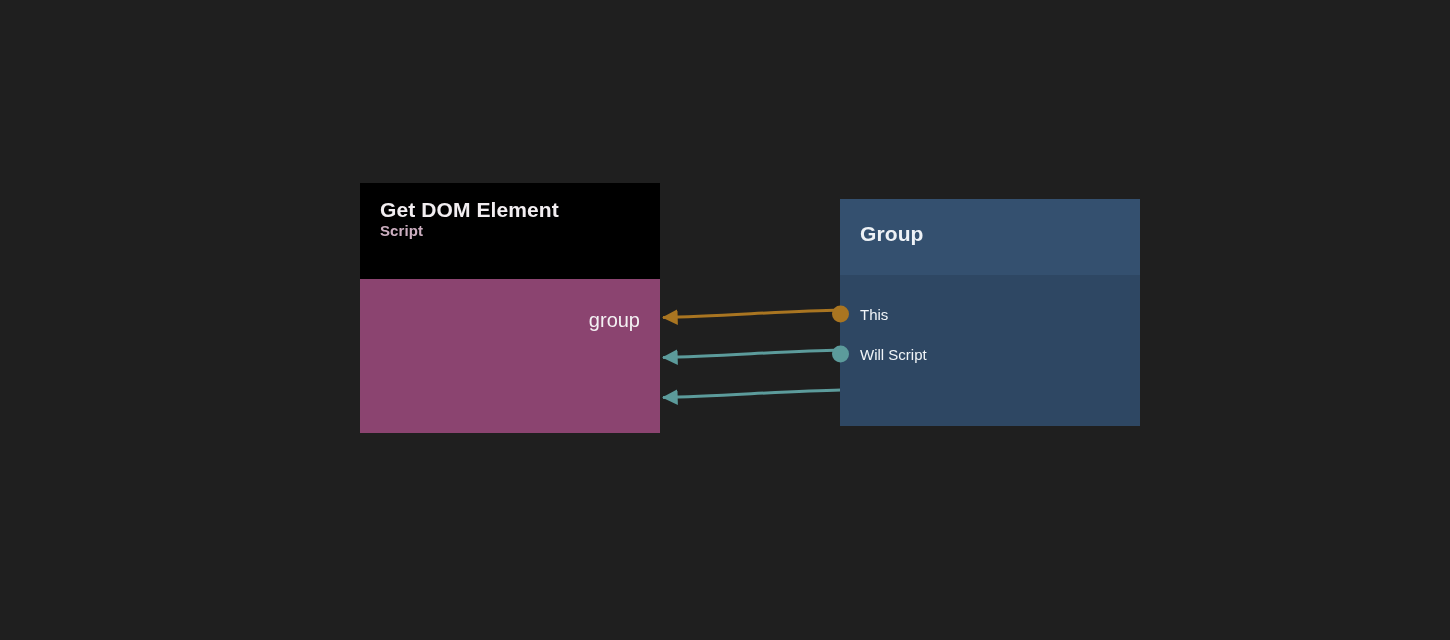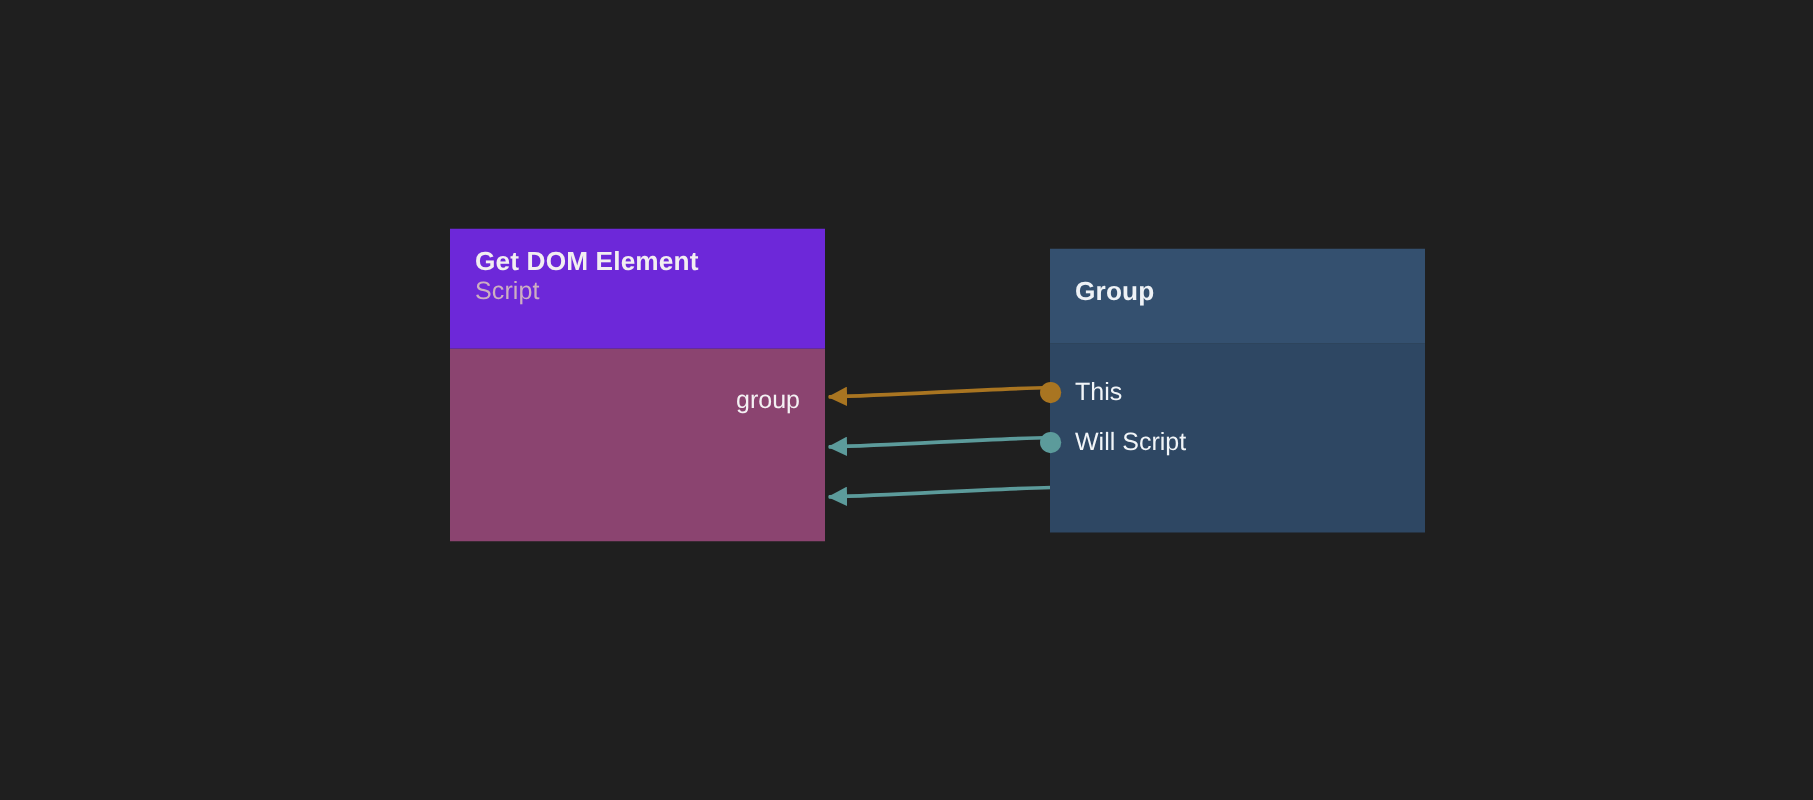--- a/index.html
+++ b/index.html
@@ -35,40 +35,40 @@
     padding: 14px 20px 12px 20px;
   }
   .node-title {
     font-size: 21px;
     font-weight: bold;
     color: #f2eef1;
     line-height: 1.2;
     letter-spacing: 0.1px;
   }
   .node-subtitle {
-    font-size: 20px;
-    font-weight: normal;
+    font-size: 15px;
+    font-weight: bold;
     color: #cdafc1;
     line-height: 1.15;
     letter-spacing: 0.1px;
   }
   .node-body {
     box-sizing: border-box;
     position: relative;
   }
 
   
   #node-get-dom-element {
     left: 360px;
     top: 183px;
     width: 300px;
     height: 250px;
   }
   #node-get-dom-element .node-header {
-    background: #6d28d9;
+    background: #000000;
     height: 96px;
   }
   #node-get-dom-element .node-body {
     background: #8b4470;
     height: 154px;
     padding-top: 21px;
   }
   .port-row-out {
     display: flex;
     align-items: center;
@@ -108,21 +108,21 @@
   .port-row-in {
     display: flex;
     align-items: center;
     justify-content: flex-start;
     height: 40px;
     padding-left: 20px;
     box-sizing: border-box;
     position: relative;
   }
   .port-label-in {
-    font-size: 20px;
+    font-size: 15px;
     color: #f1f5f8;
     line-height: 1;
     white-space: nowrap;
   }
   .port-dot {
     position: absolute;
     width: 17px;
     height: 17px;
     border-radius: 50%;
     left: -8px;

